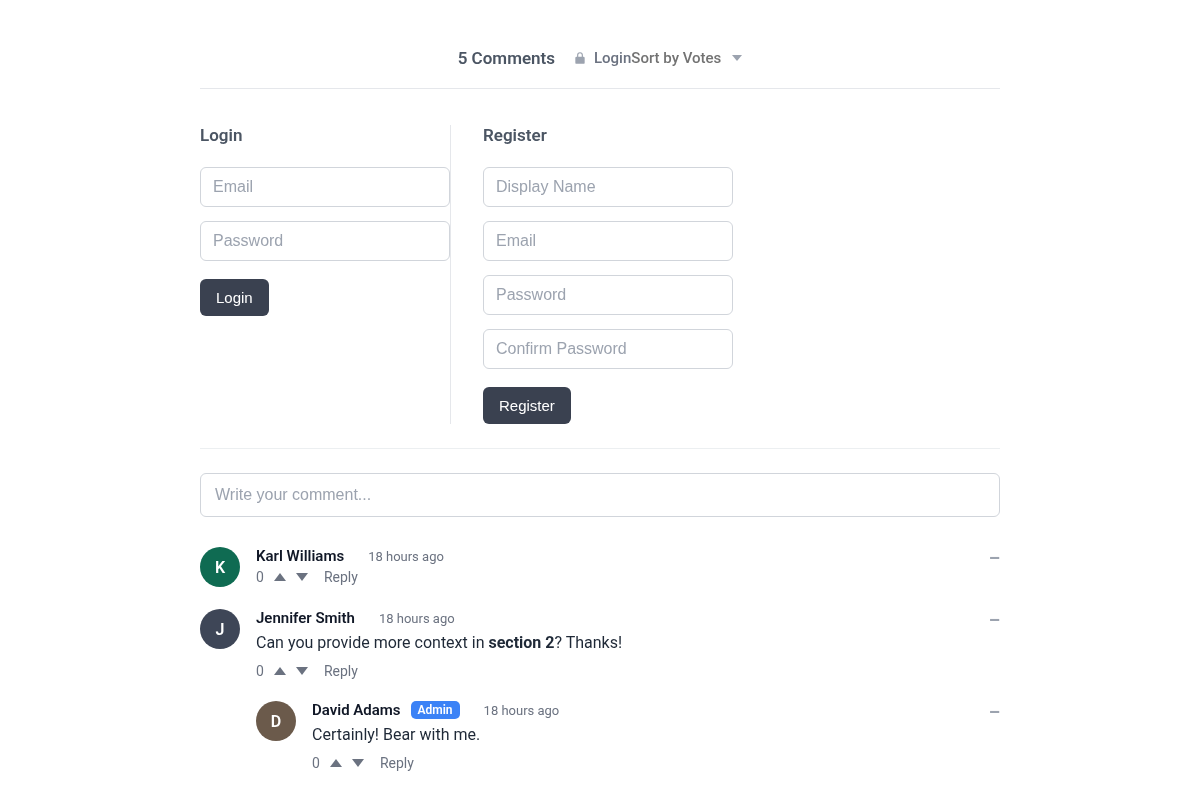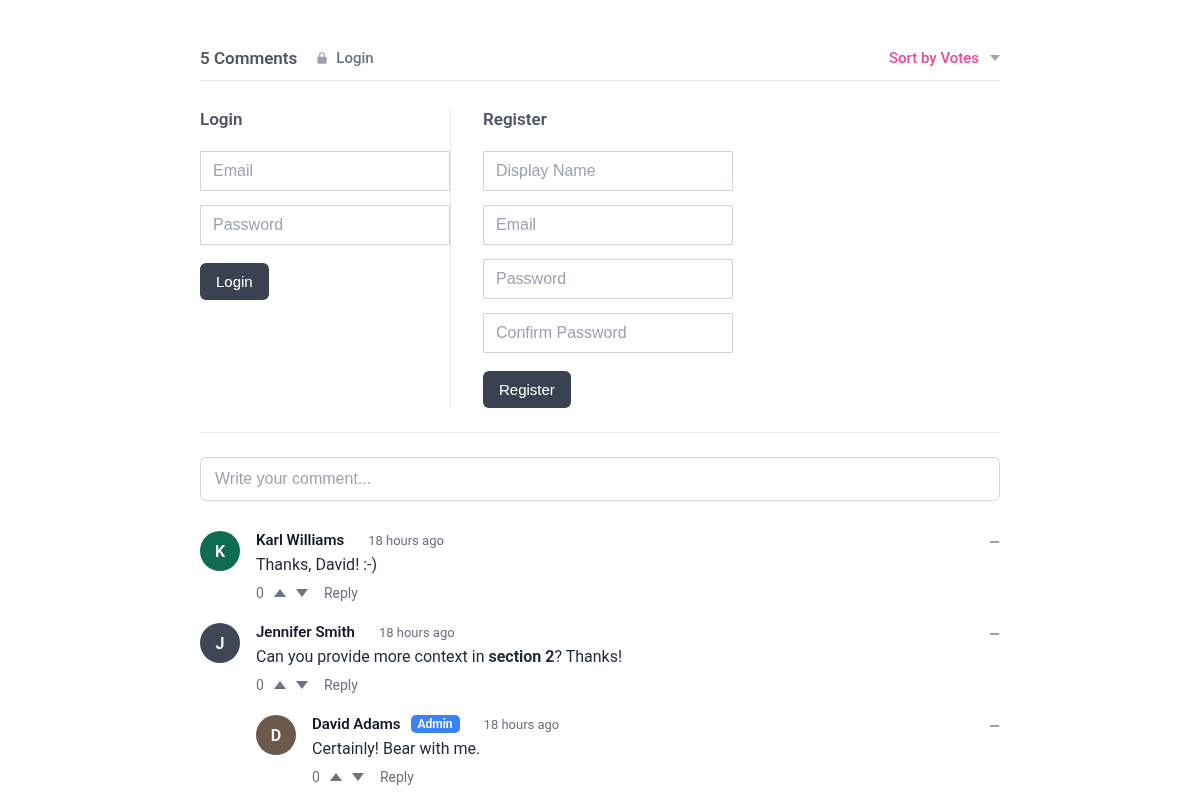--- a/index.html
+++ b/index.html
@@ -12,24 +12,24 @@
     font-size: 16px;
   }
   .container {
     width: 800px;
     margin: 0 auto;
     padding-top: 48px;
   }
   .header-row {
     display: flex;
     align-items: center;
-    justify-content: space-between;
+    justify-content: center;
     border-bottom: 1px solid #e5e7eb;
-    padding-bottom: 12px;
-    margin-bottom: 28px;
+    padding-bottom: 20px;
+    margin-bottom: 36px;
   }
   .header-left {
     display: flex;
     align-items: center;
     gap: 18px;
   }
   .comment-count {
     font-weight: 600;
     color: #4b5563;
     font-size: 17px;
@@ -45,21 +45,21 @@
   }
   .lock-icon {
     width: 14px;
     height: 14px;
     fill: #9ca3af;
   }
   .sort-wrap {
     display: flex;
     align-items: center;
     gap: 11px;
-    color: #ec4899;
+    color: #737373;
     font-size: 15px;
     font-weight: 500;
     cursor: pointer;
   }
   .caret-down {
     width: 10px;
     height: 6px;
   }
   
   .auth-row {
@@ -81,21 +81,21 @@
   .auth-title {
     font-weight: 600;
     color: #4b5563;
     font-size: 17px;
     margin-bottom: 22px;
   }
   .field {
     width: 250px;
     display: block;
     border: 1px solid #d1d5db;
-    border-radius: 1px;
+    border-radius: 6px;
     padding: 10px 12px;
     font-size: 16px;
     margin-bottom: 14px;
     color: #374151;
   }
   .field::placeholder {
     color: #9ca3af;
   }
   .btn-dark {
     background: #3a4150;
@@ -249,21 +249,20 @@
   <input class="comment-input" type="text" placeholder="Write your comment..." style="">
 
   
   <div class="comment">
     <div class="avatar" style="background:#0f6b52">K</div>
     <div class="comment-body">
       <div class="comment-head">
         <span class="author">Karl Williams</span>
         <span class="time">18 hours ago</span>
       </div>
-      <div class="comment-text">Thanks, David! :-)</div>
       <div class="comment-foot">
         <span>0</span>
         <span class="vote-btn">
             <svg viewBox="0 0 12 8">
               <path d="M6 0 L12 8 L0 8 Z"></path>
             </svg>
           </span>
         <span class="vote-btn">
             <svg viewBox="0 0 12 8">
               <path d="M6 8 L12 0 L0 0 Z"></path>

